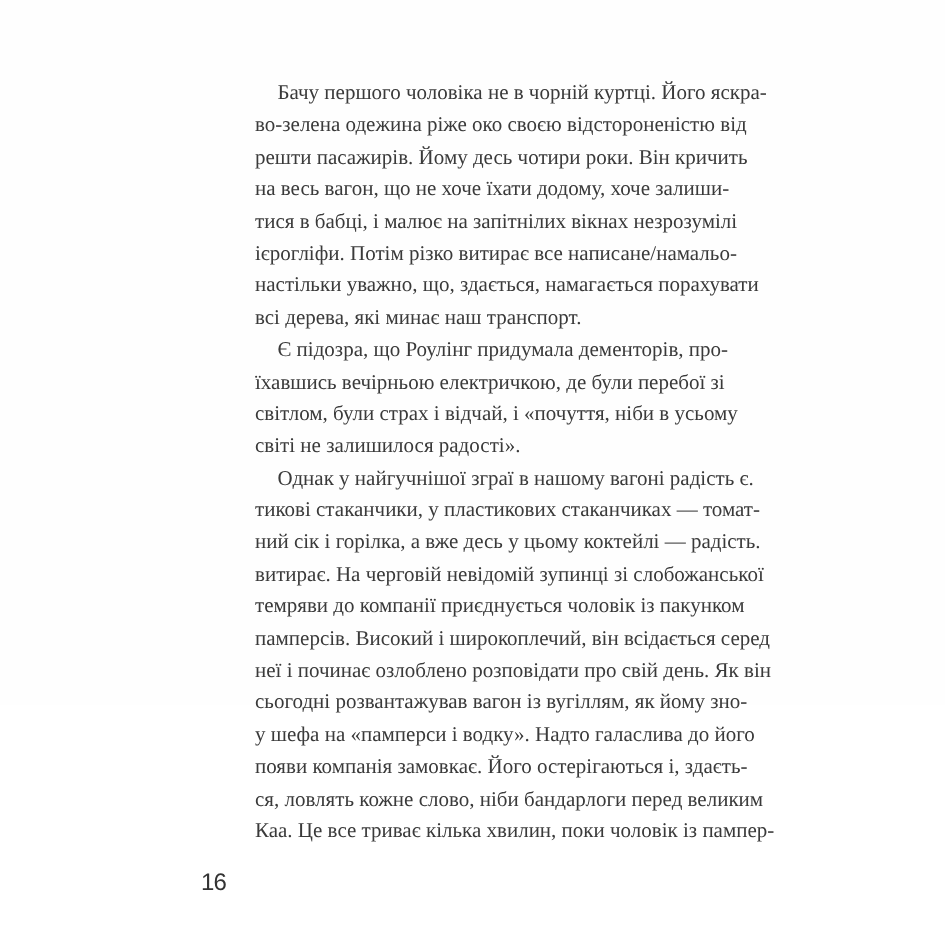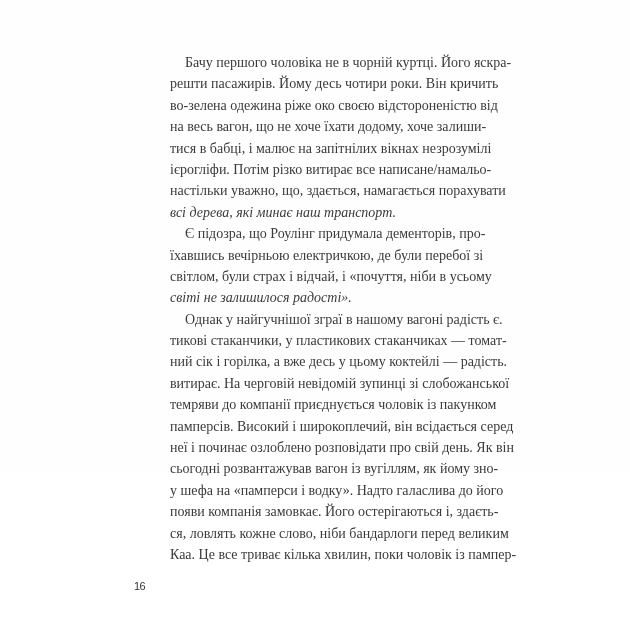--- a/index.html
+++ b/index.html
@@ -8,35 +8,35 @@
     .text-block {
       position: absolute; left: 170px; top: 52px; width: 291px;
       font-family: "Liberation Serif", "DejaVu Serif", serif;
       font-size: 14px; line-height: 21.4px; color: #3a3a3a;
     }
     .line {
       display: block; height: 21.4px; white-space: nowrap;
       text-align: justify; text-align-last: justify; overflow: visible;
     }
     .line.indent { padding-left: 15px; }
-    .line.last { text-align-last: left; font-style: italic; }
+    .line.last { text-align-last: left; }
     .page-number {
       position: absolute; left: 134px; top: 580px;
       font-family: "Liberation Sans", "DejaVu Sans", sans-serif;
-      font-size: 11px; color: #333; letter-spacing: -0.5px;
+      font-size: 16px; color: #333; letter-spacing: -0.5px;
     }
   </style>
 </head>
 <body>
 
 <div class="page">
   <div class="text-block" id="text-block">
       <span class="line indent">Бачу першого чоловіка не в чорній куртці. Його яскра-</span>
+      <span class="line">во-зелена одежина ріже око своєю відстороненістю від</span>
       <span class="line">решти пасажирів. Йому десь чотири роки. Він кричить</span>
-      <span class="line">во-зелена одежина ріже око своєю відстороненістю від</span>
       <span class="line">на весь вагон, що не хоче їхати додому, хоче залиши-</span>
       <span class="line">тися в бабці, і малює на запітнілих вікнах незрозумілі</span>
       <span class="line">ієрогліфи. Потім різко витирає все написане/намальо-</span>
       <span class="line">настільки уважно, що, здається, намагається порахувати</span>
       <span class="line last">всі дерева, які минає наш транспорт.</span>
       <span class="line indent">Є підозра, що Роулінг придумала дементорів, про-</span>
       <span class="line">їхавшись вечірньою електричкою, де були перебої зі</span>
       <span class="line">світлом, були страх і відчай, і «почуття, ніби в усьому</span>
       <span class="line last">світі не залишилося радості».</span>
       <span class="line indent">Однак у найгучнішої зграї в нашому вагоні радість є.</span>

